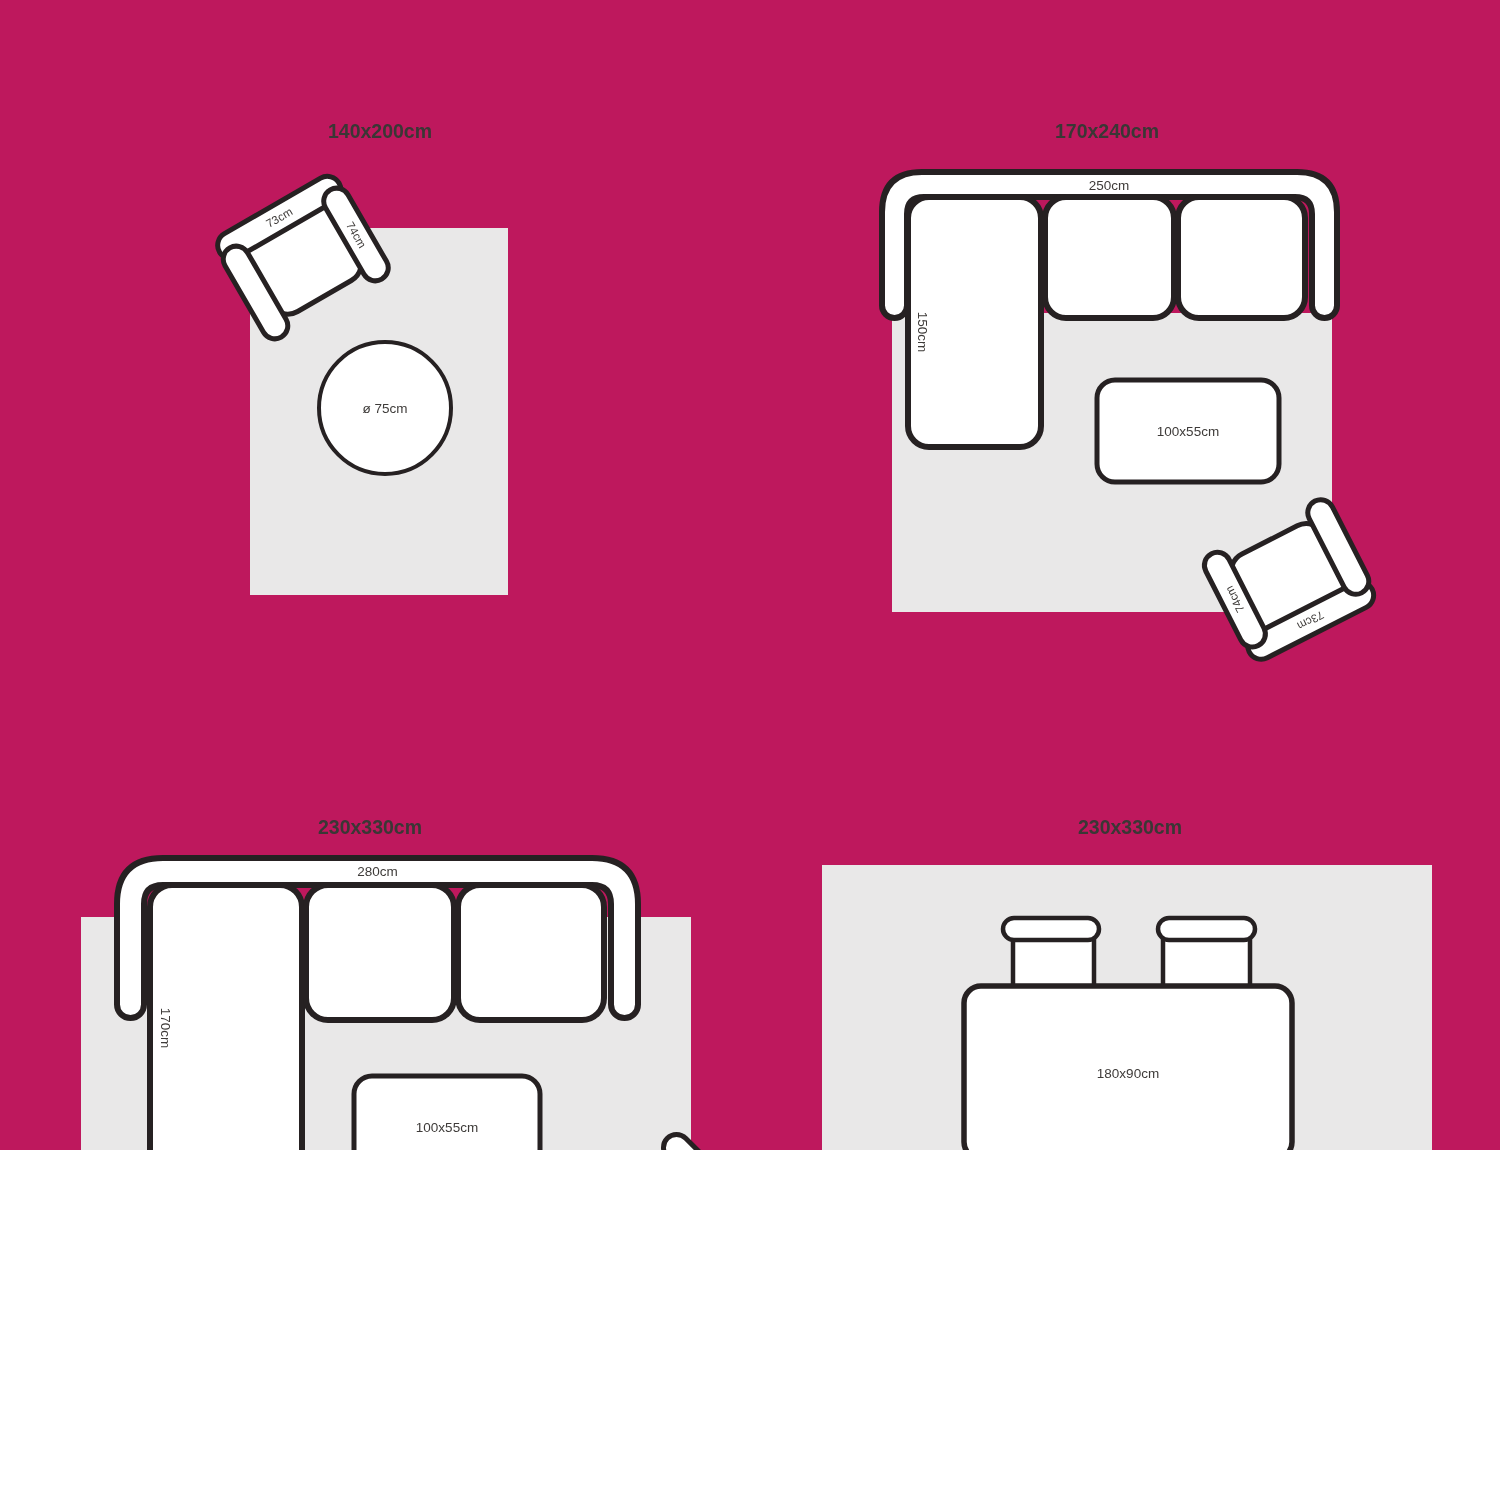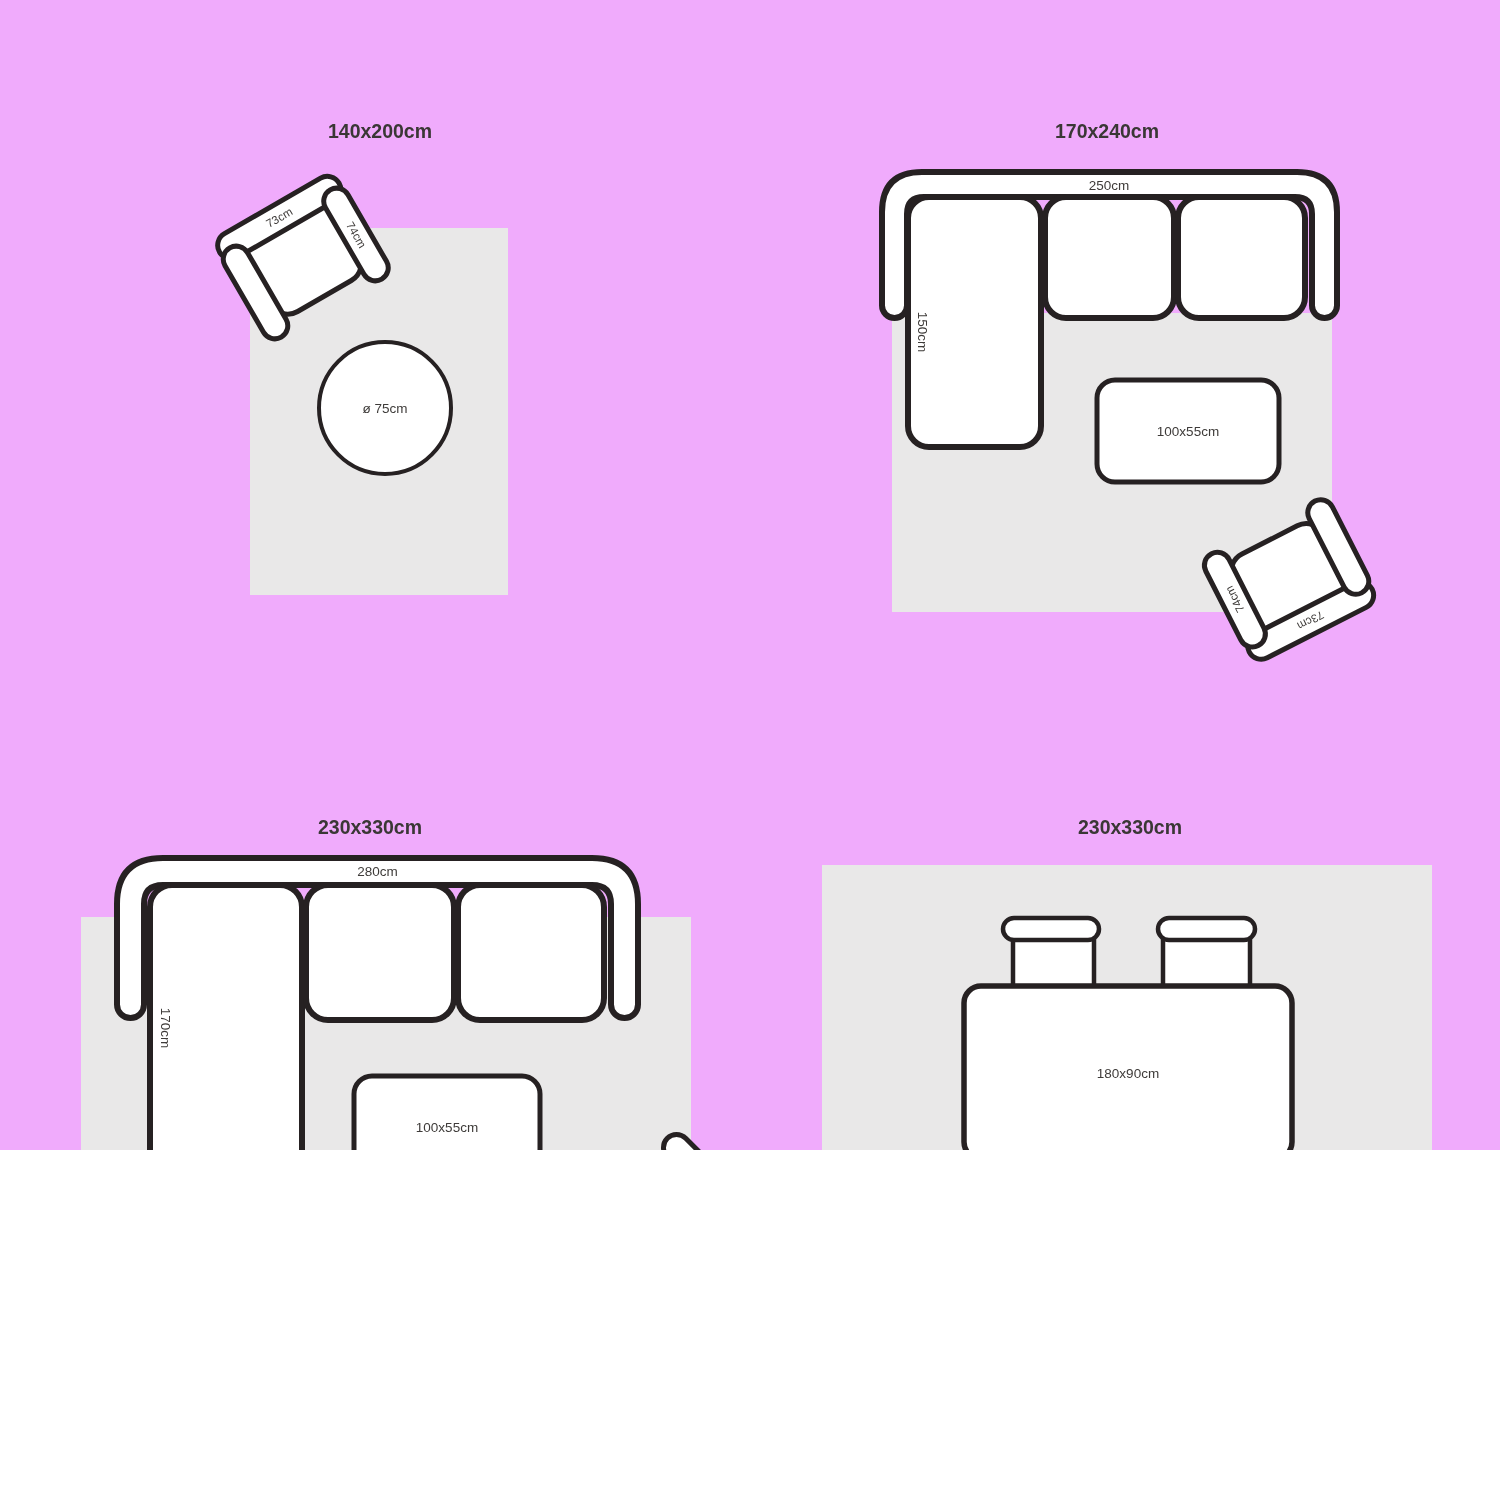--- a/index.html
+++ b/index.html
@@ -4,21 +4,21 @@
 <style>
   html, body {
     margin: 0;
     padding: 0;
     background: #ffffff;
   }
   .stage {
     position: relative;
     width: 1500px;
     height: 1150px;
-    background: #f0abfc;
+    background: #be185d;
     overflow: hidden;
   }
   svg text {
     font-family: "Liberation Sans", sans-serif;
   }
   .title {
     font-size: 19.5px;
     font-weight: 600;
     fill: var(--title, #3a3735);
     text-anchor: middle;

